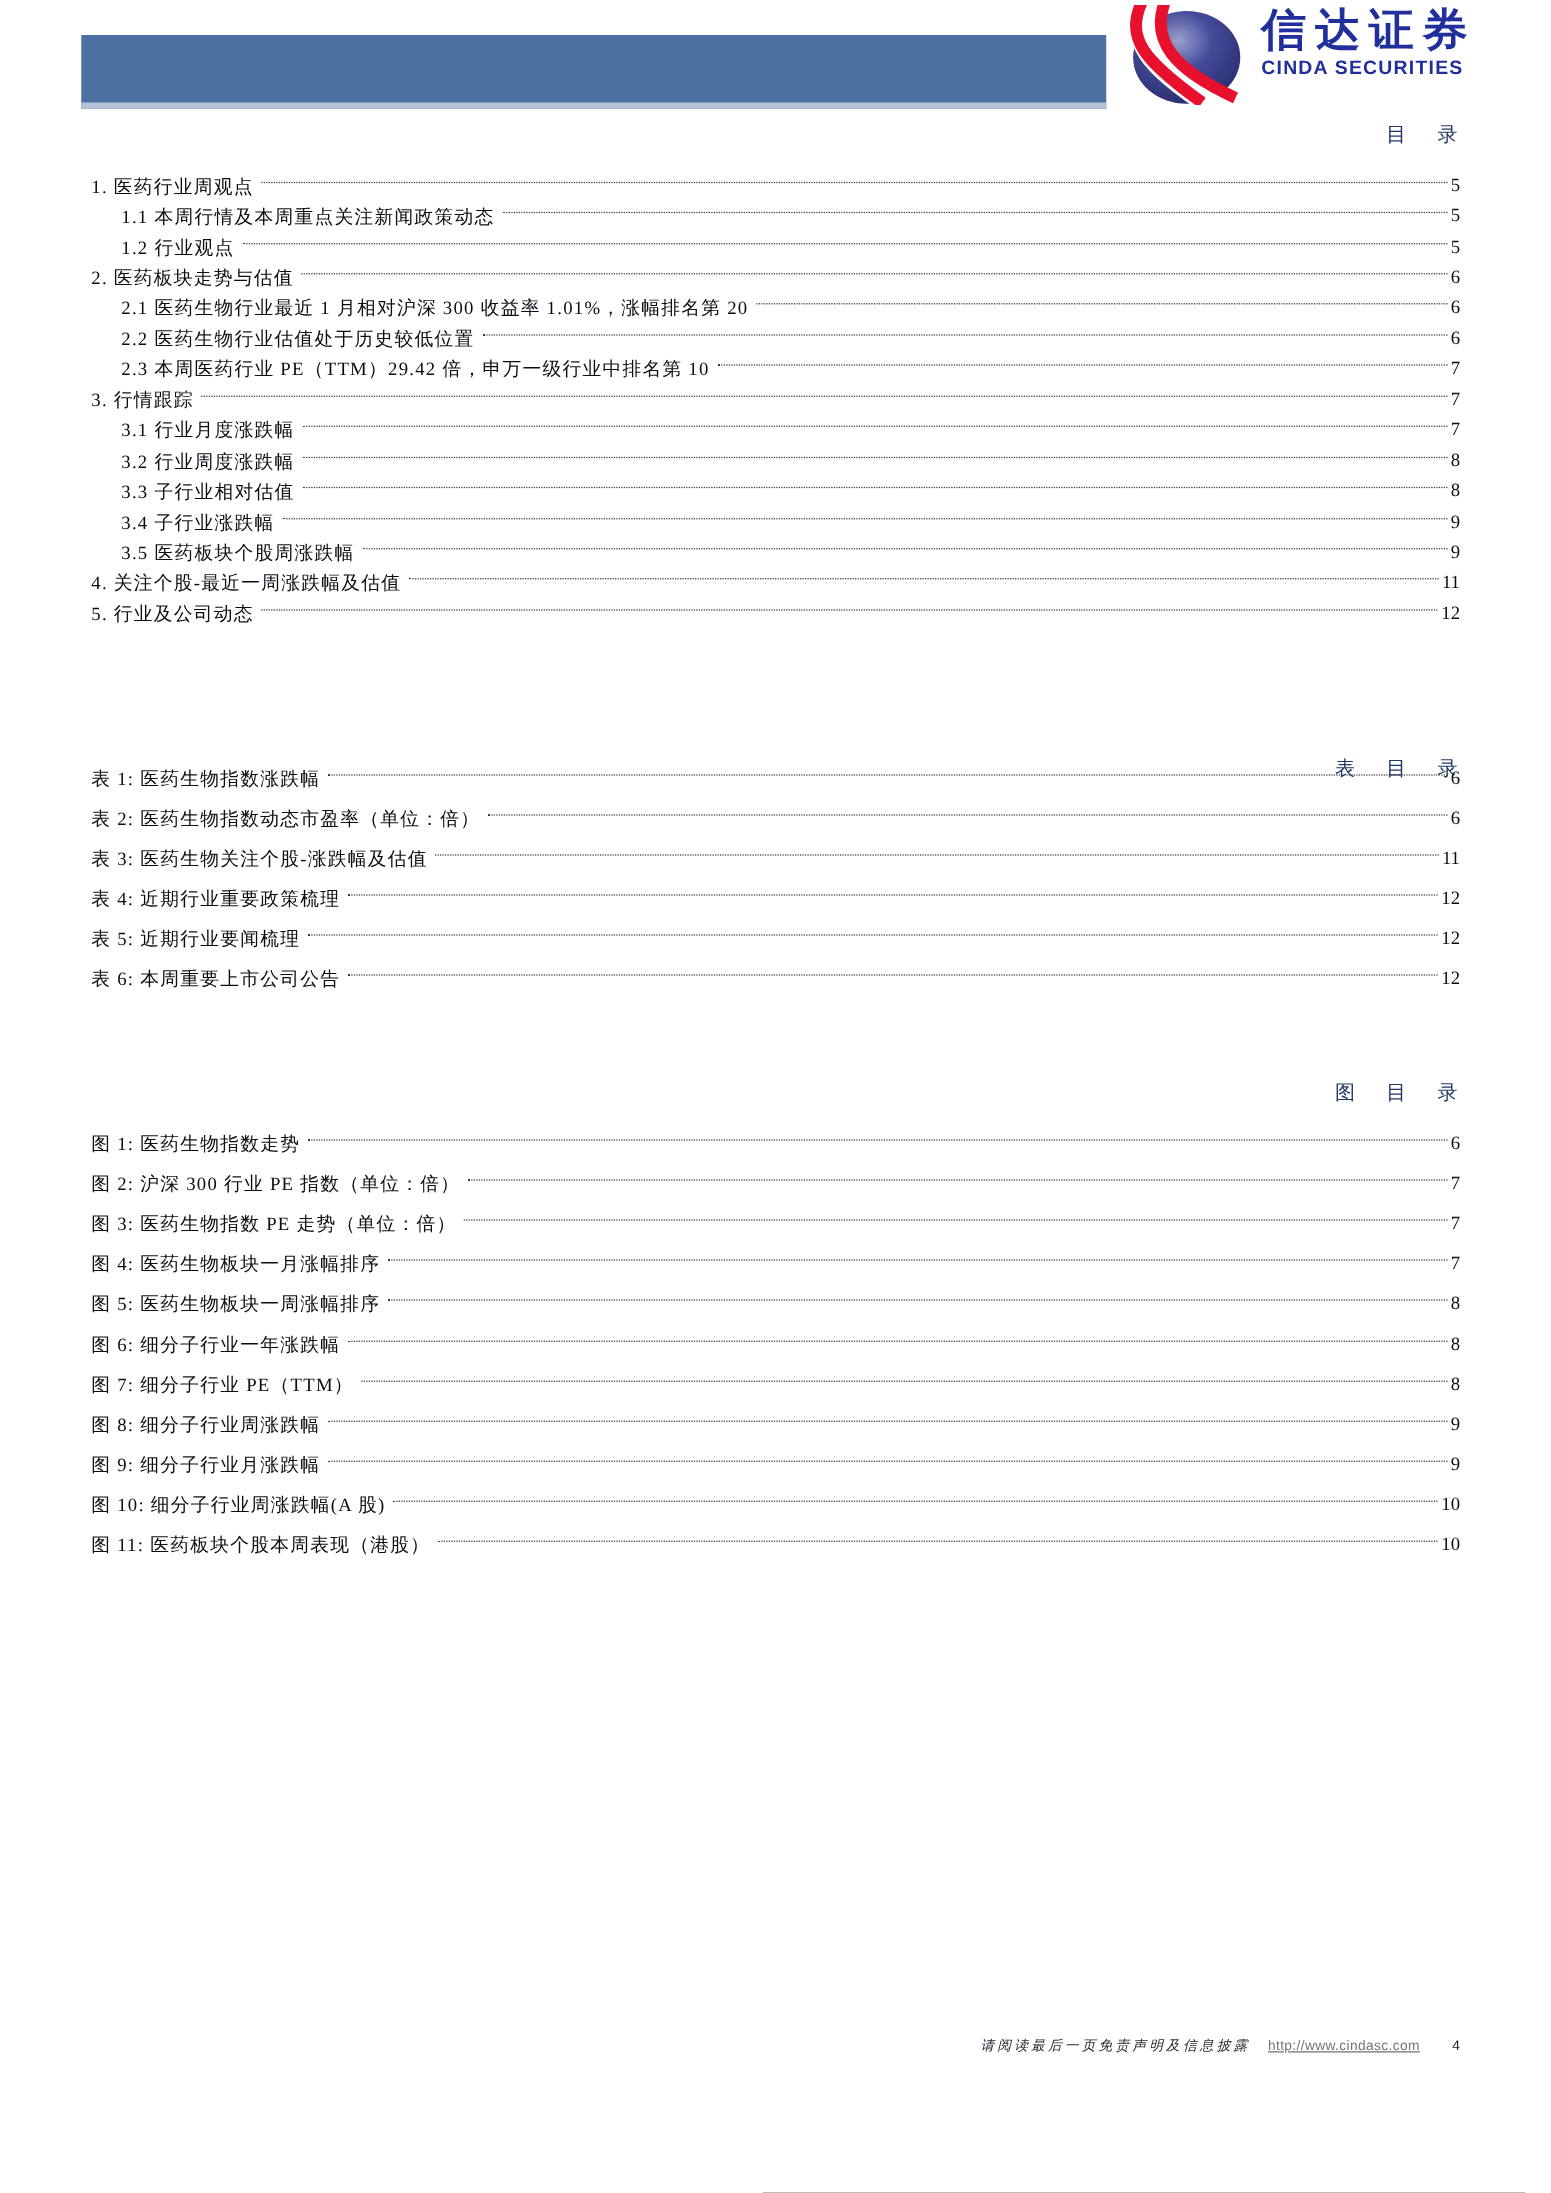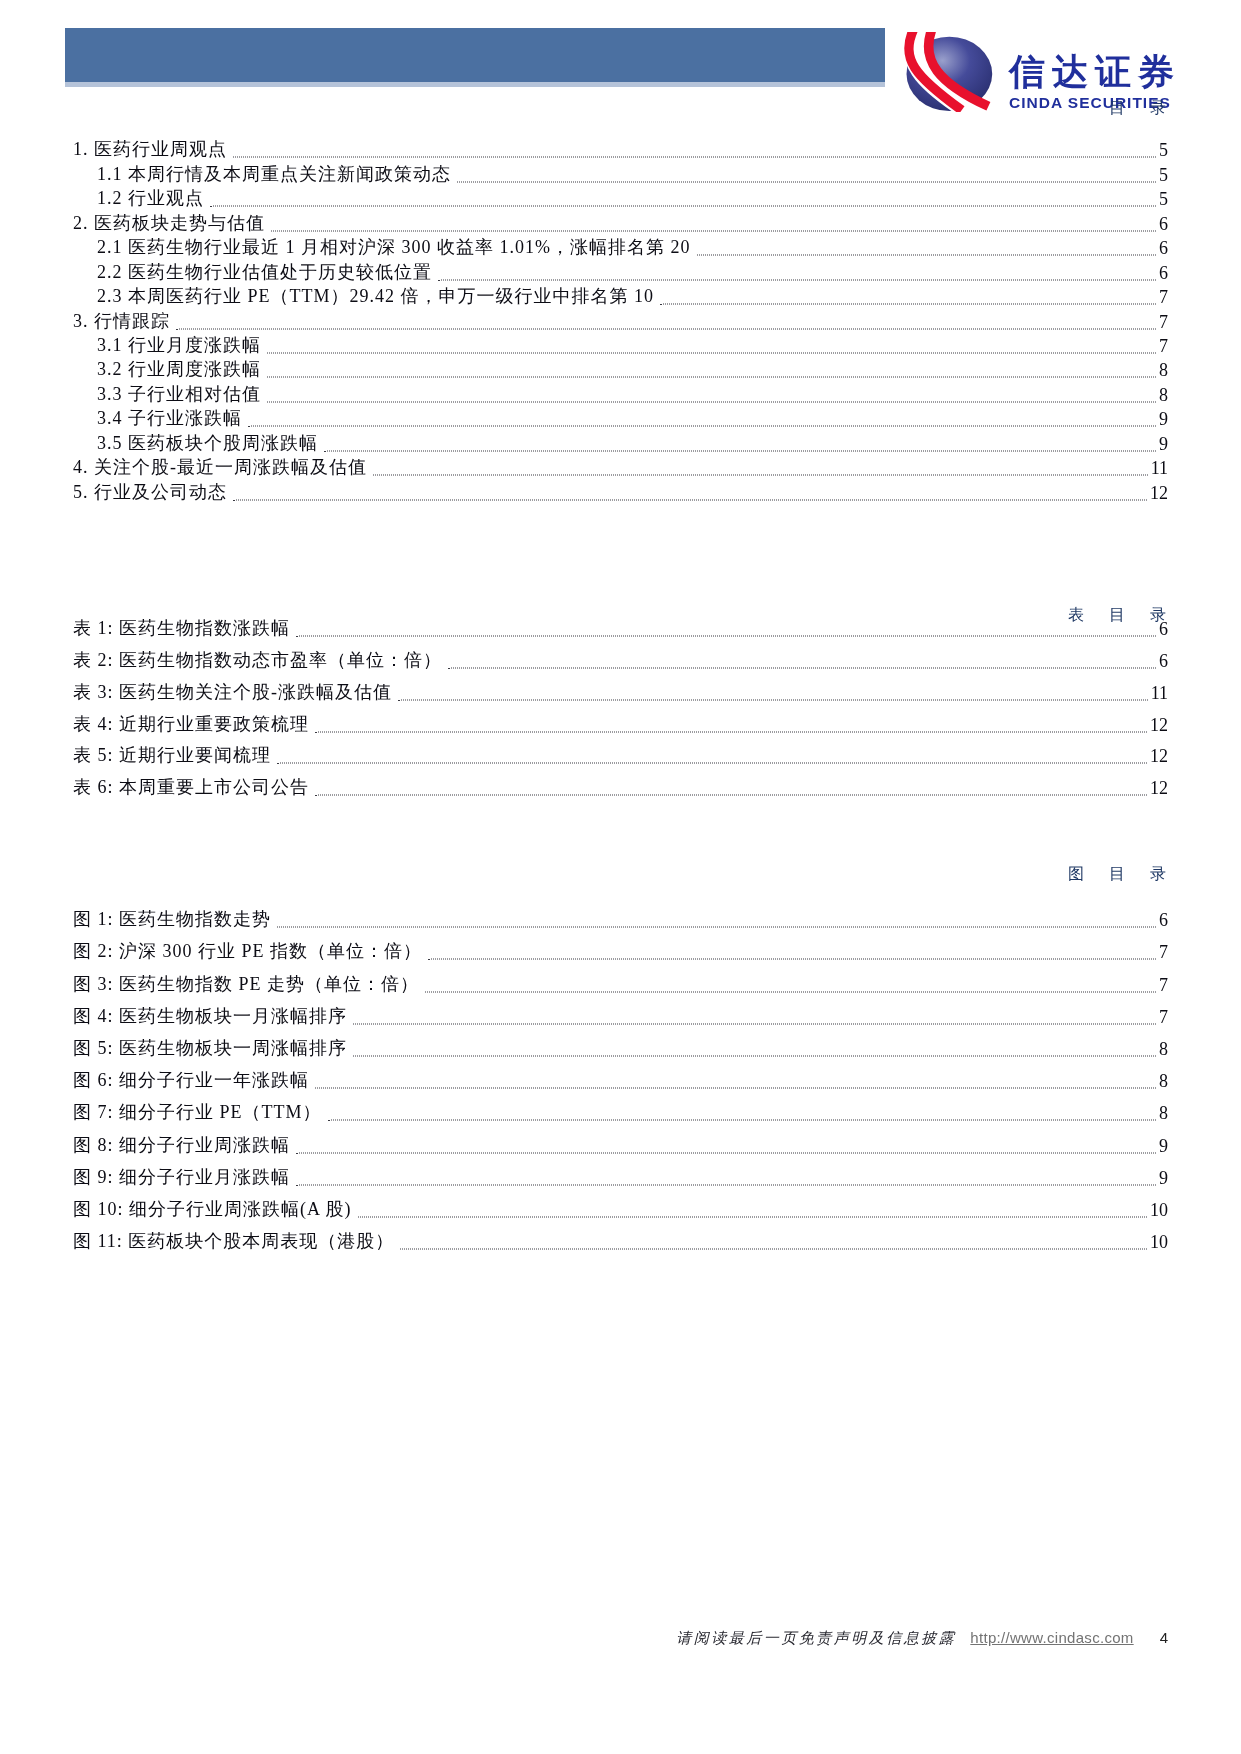--- a/index.html
+++ b/index.html
@@ -14,22 +14,22 @@
   }
 
   
   .header-bar {
     position:absolute; left:65px; top:28px;
     width:820px; height:59px;
     background:#4B70A1;
     border-bottom:5px solid #b5c3d9;
   }
   .logo {
-    position:absolute; left:898px; top:32px;
-    display:flex; align-items:flex-end;
+    position:absolute; left:898px; top:4px;
+    display:flex; align-items:flex-start;
   }
   .logo-mark { width:97px; height:80px; }
   .logo-text { margin-left:14px; }
   .brand-cn {
     font-family:"Liberation Sans","DejaVu Sans",sans-serif;
     font-weight:bold; font-size:36px; line-height:40px;
     letter-spacing:7px; color:#202F9C; white-space:nowrap;
   }
   .brand-en {
     font-family:"Liberation Sans","DejaVu Sans",sans-serif;
@@ -52,22 +52,22 @@
 
   
   .toc-list {
     position:absolute; left:73px; width:1095px;
   }
   #toc-list    { top:137px; }
   #table-list  { top:608px; }
   #figure-list { top:899px; }
 
   .toc-row {
-    display:flex; align-items:flex-end;
-    font-size:18px; color:#0c0c14;
+    display:flex; align-items:center;
+    font-size:15px; color:#0c0c14;
     letter-spacing:1px;
     cursor:pointer;
   }
   #toc-list    .toc-row { height:24.45px; }
   #table-list  .toc-row { height:31.9px;  }
   #figure-list .toc-row { height:32.2px;  }
   .toc-row.lvl2 { padding-left:24px; }
 
   .lbl { white-space:nowrap; flex:0 0 auto; }
   .leader {
@@ -76,21 +76,21 @@
     margin:0 3px 0 6px;
     transform:translateY(-3.5px);
     min-width:20px;
   }
   .pg { flex:0 0 auto; text-align:right; letter-spacing:0; }
 
   
   .footer {
     position:absolute; left:73px; top:1629px; width:1095px;
     display:flex; justify-content:flex-end; align-items:baseline;
-    font-size:15px;
+    font-size:11px;
   }
   .footer-disclaimer {
     color:#26262e; letter-spacing:2.5px; font-style:italic;
   }
   .footer-link {
     font-family:"Liberation Sans","DejaVu Sans",sans-serif;
     color:#737373; text-decoration:underline;
     margin-left:14px; letter-spacing:0.3px; font-style:normal;
   }
   .footer-page { color:#222; margin-left:26px; font-family:"Liberation Sans","DejaVu Sans",sans-serif; }

